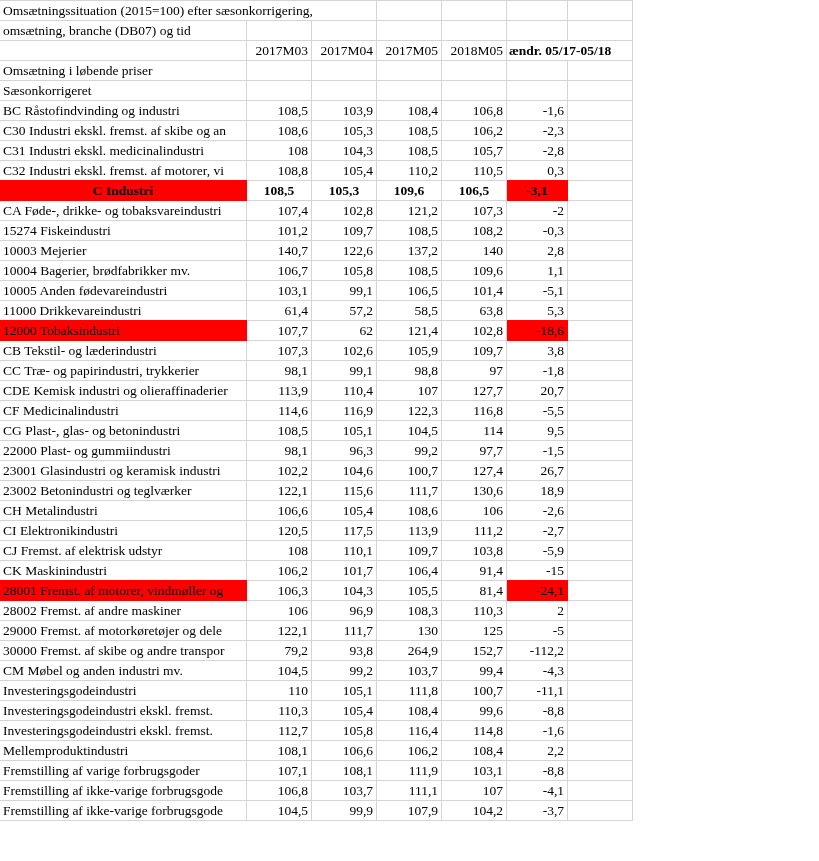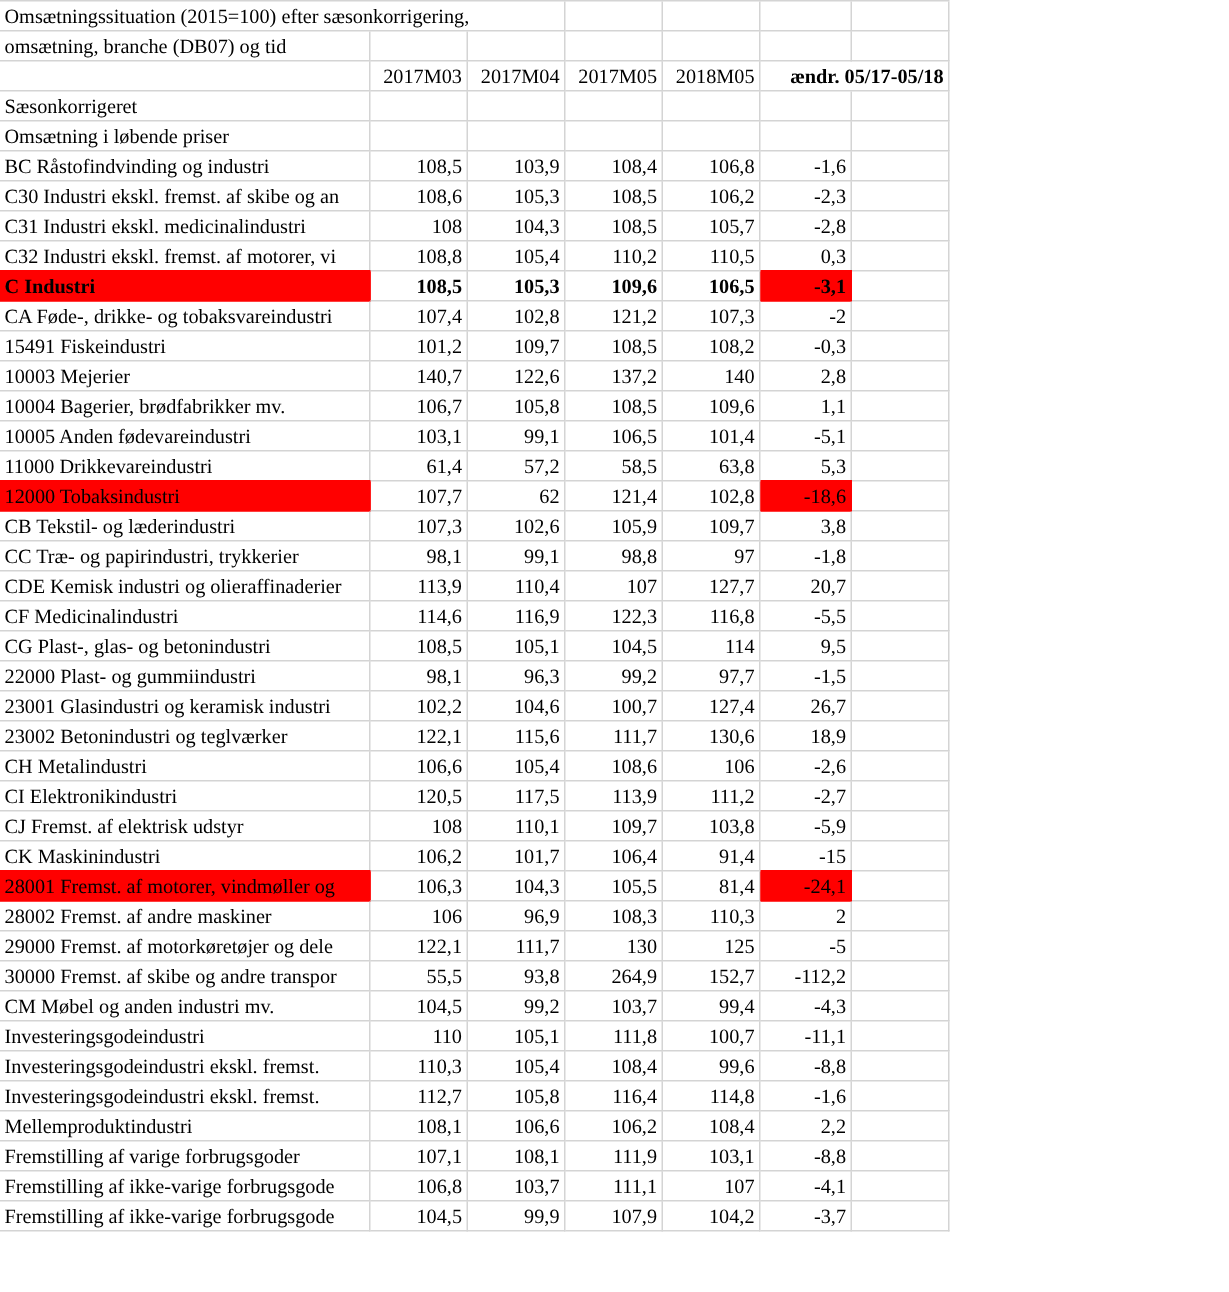--- a/index.html
+++ b/index.html
@@ -13,28 +13,28 @@
     border-top:1px solid #d4d4d4;
     font-size:13.5px;
   }
   td{
     box-sizing:border-box;height:20px;padding:0 3px;
     border-right:1px solid #d4d4d4;border-bottom:1px solid #d4d4d4;
     overflow:hidden;white-space:nowrap;vertical-align:bottom;
     line-height:18px;
   }
   td.num{text-align:right;}
-  td.bold{font-weight:bold;}
+  td.bold{font-weight:bold;text-align:center;}
   td.hl{
     background:#ff0000;
     border-bottom-color:#ff0000;border-right-color:#ff0000;
     box-shadow:0 -1px 0 0 #ff0000;
   }
   td.title-cell{overflow:visible;}
-  td.hdr-change{font-weight:bold;text-align:right;padding-left:2px;}
+  td.hdr-change{font-weight:bold;text-align:left;padding-left:2px;}
 </style>
 </head>
 <body>
 
 <div id="sheet">
   <table id="grid">
     <colgroup>
       <col style="width:247px">
       <col style="width:65px">
       <col style="width:65px">
@@ -62,30 +62,30 @@
       </tr>
       <tr>
         <td></td>
         <td class="num">2017M03</td>
         <td class="num">2017M04</td>
         <td class="num">2017M05</td>
         <td class="num">2018M05</td>
         <td colspan="2" class="hdr-change title-cell">ændr. 05/17-05/18</td>
       </tr>
       <tr>
-        <td>Sæsonkorrigeret</td>
+        <td>Omsætning i løbende priser</td>
         <td></td>
         <td></td>
         <td></td>
         <td></td>
         <td></td>
         <td></td>
       </tr>
       <tr>
-        <td>Omsætning i løbende priser</td>
+        <td>Sæsonkorrigeret</td>
         <td></td>
         <td></td>
         <td></td>
         <td></td>
         <td></td>
         <td></td>
       </tr>
 
     <tr>
           <td>BC Råstofindvinding og industri</td>
@@ -135,21 +135,21 @@
         <tr>
           <td>CA Føde-, drikke- og tobaksvareindustri</td>
           <td class="num">107,4</td>
           <td class="num">102,8</td>
           <td class="num">121,2</td>
           <td class="num">107,3</td>
           <td class="num">-2</td>
           <td></td>
         </tr>
         <tr>
-          <td>15491 Fiskeindustri</td>
+          <td>15274 Fiskeindustri</td>
           <td class="num">101,2</td>
           <td class="num">109,7</td>
           <td class="num">108,5</td>
           <td class="num">108,2</td>
           <td class="num">-0,3</td>
           <td></td>
         </tr>
         <tr>
           <td>10003 Mejerier</td>
           <td class="num">140,7</td>
@@ -325,21 +325,21 @@
           <td>29000 Fremst. af motorkøretøjer og dele</td>
           <td class="num">122,1</td>
           <td class="num">111,7</td>
           <td class="num">130</td>
           <td class="num">125</td>
           <td class="num">-5</td>
           <td></td>
         </tr>
         <tr>
           <td>30000 Fremst. af skibe og andre transpor</td>
-          <td class="num">55,5</td>
+          <td class="num">79,2</td>
           <td class="num">93,8</td>
           <td class="num">264,9</td>
           <td class="num">152,7</td>
           <td class="num">-112,2</td>
           <td></td>
         </tr>
         <tr>
           <td>CM Møbel og anden industri mv.</td>
           <td class="num">104,5</td>
           <td class="num">99,2</td>

